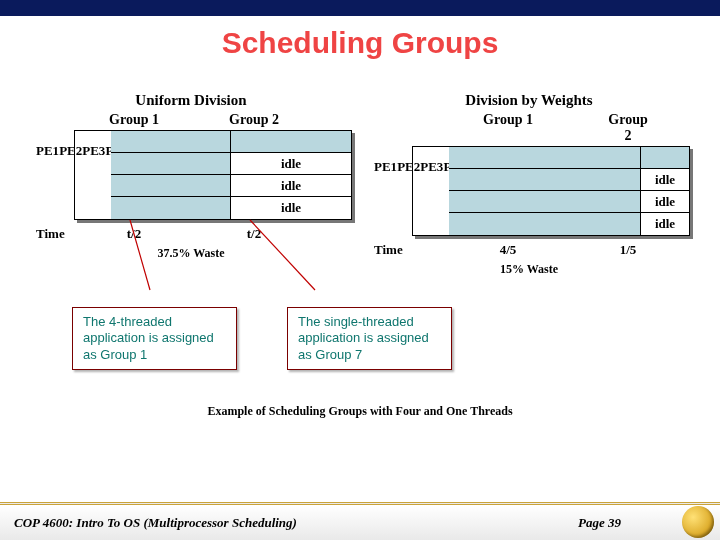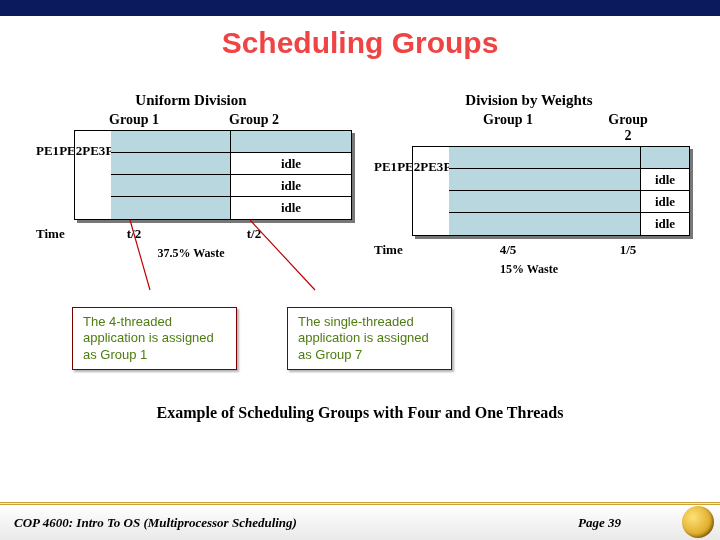--- a/index.html
+++ b/index.html
@@ -95,34 +95,34 @@
     display: flex;
     gap: 50px;
     margin: 30px 0 0 72px;
   }
   .annot {
     border: 1px solid #7a0000;
     box-shadow: 2px 2px 2px rgba(0,0,0,.3);
     padding: 6px 10px;
     font-family: Arial, sans-serif;
     font-size: 13px;
-    color: #4d7c0f;
+    color: #0f766e;
     width: 165px;
     line-height: 1.25;
     background: #fff;
   }
   .overlay-lines {
     position: absolute;
     left: 0; top: 0;
     pointer-events: none;
   }
   .caption {
     text-align: center;
     font-weight: bold;
-    font-size: 16px;
+    font-size: 12px;
     margin-top: 34px;
   }
   .footer {
     position: absolute;
     bottom: 0; left: 0; right: 0;
     height: 38px;
     border-top: 3px double #caa33a;
     background: linear-gradient(#fff, #e9e9e9);
     display: flex;
     align-items: center;

